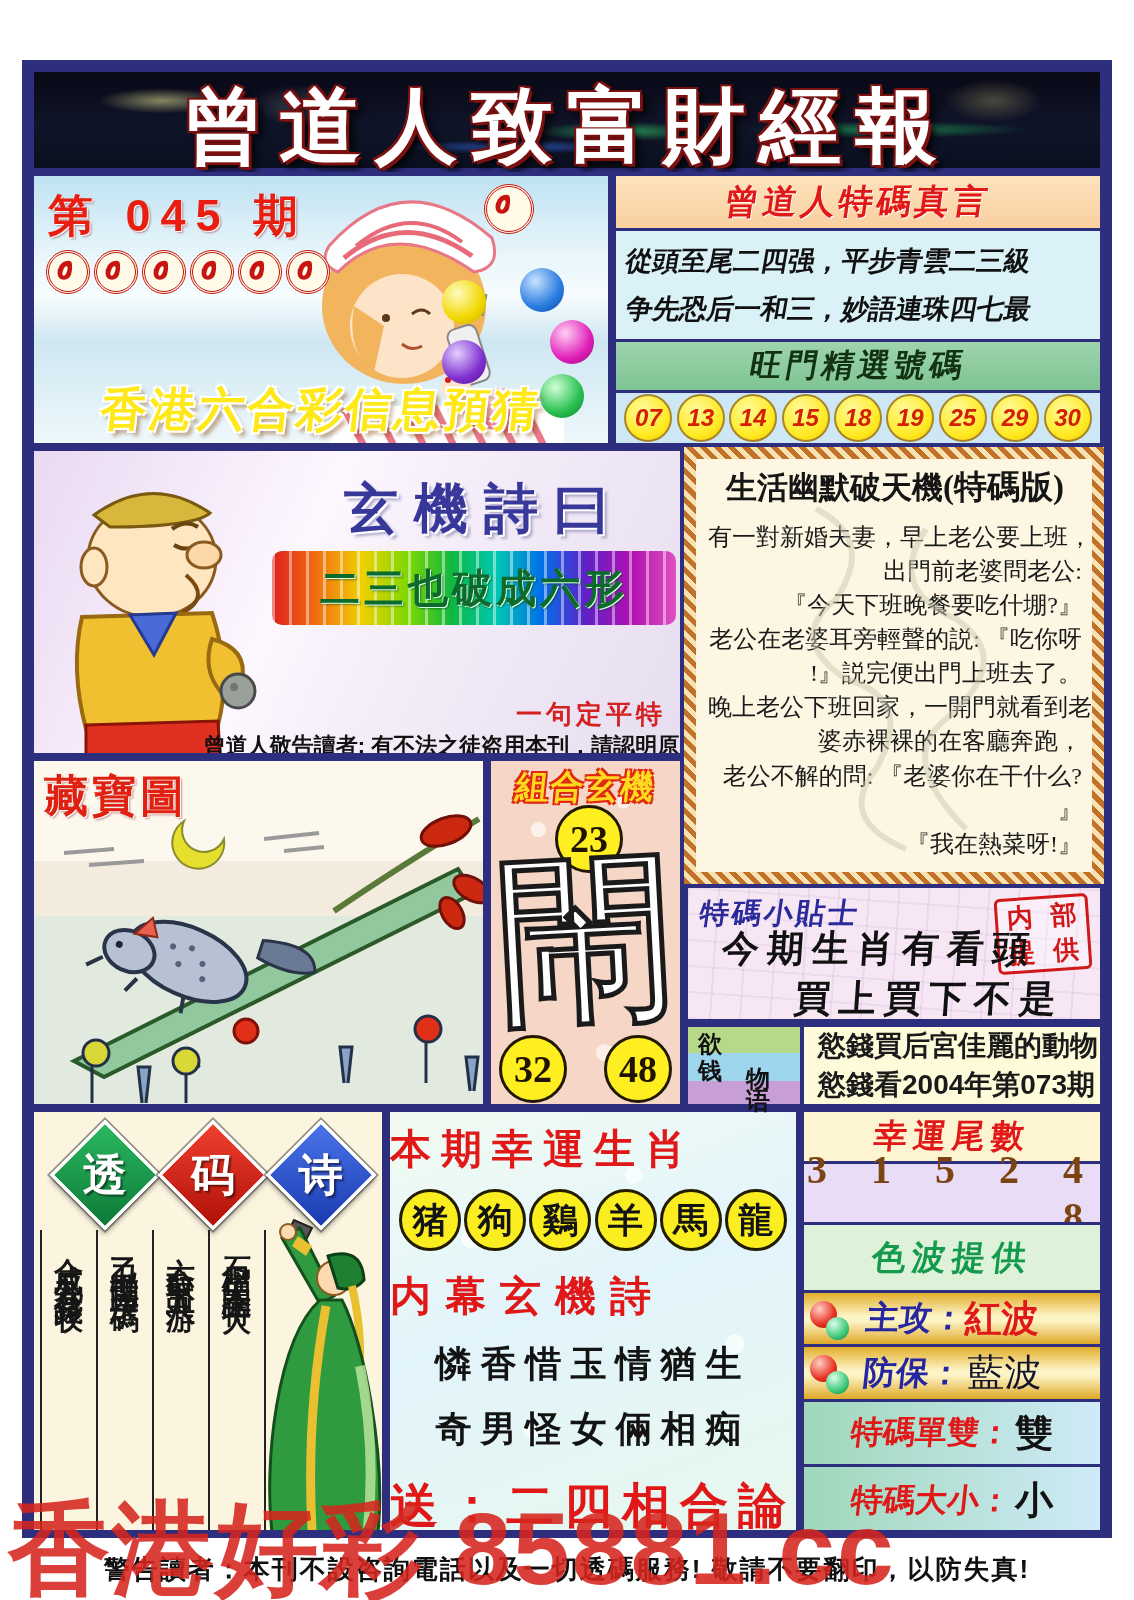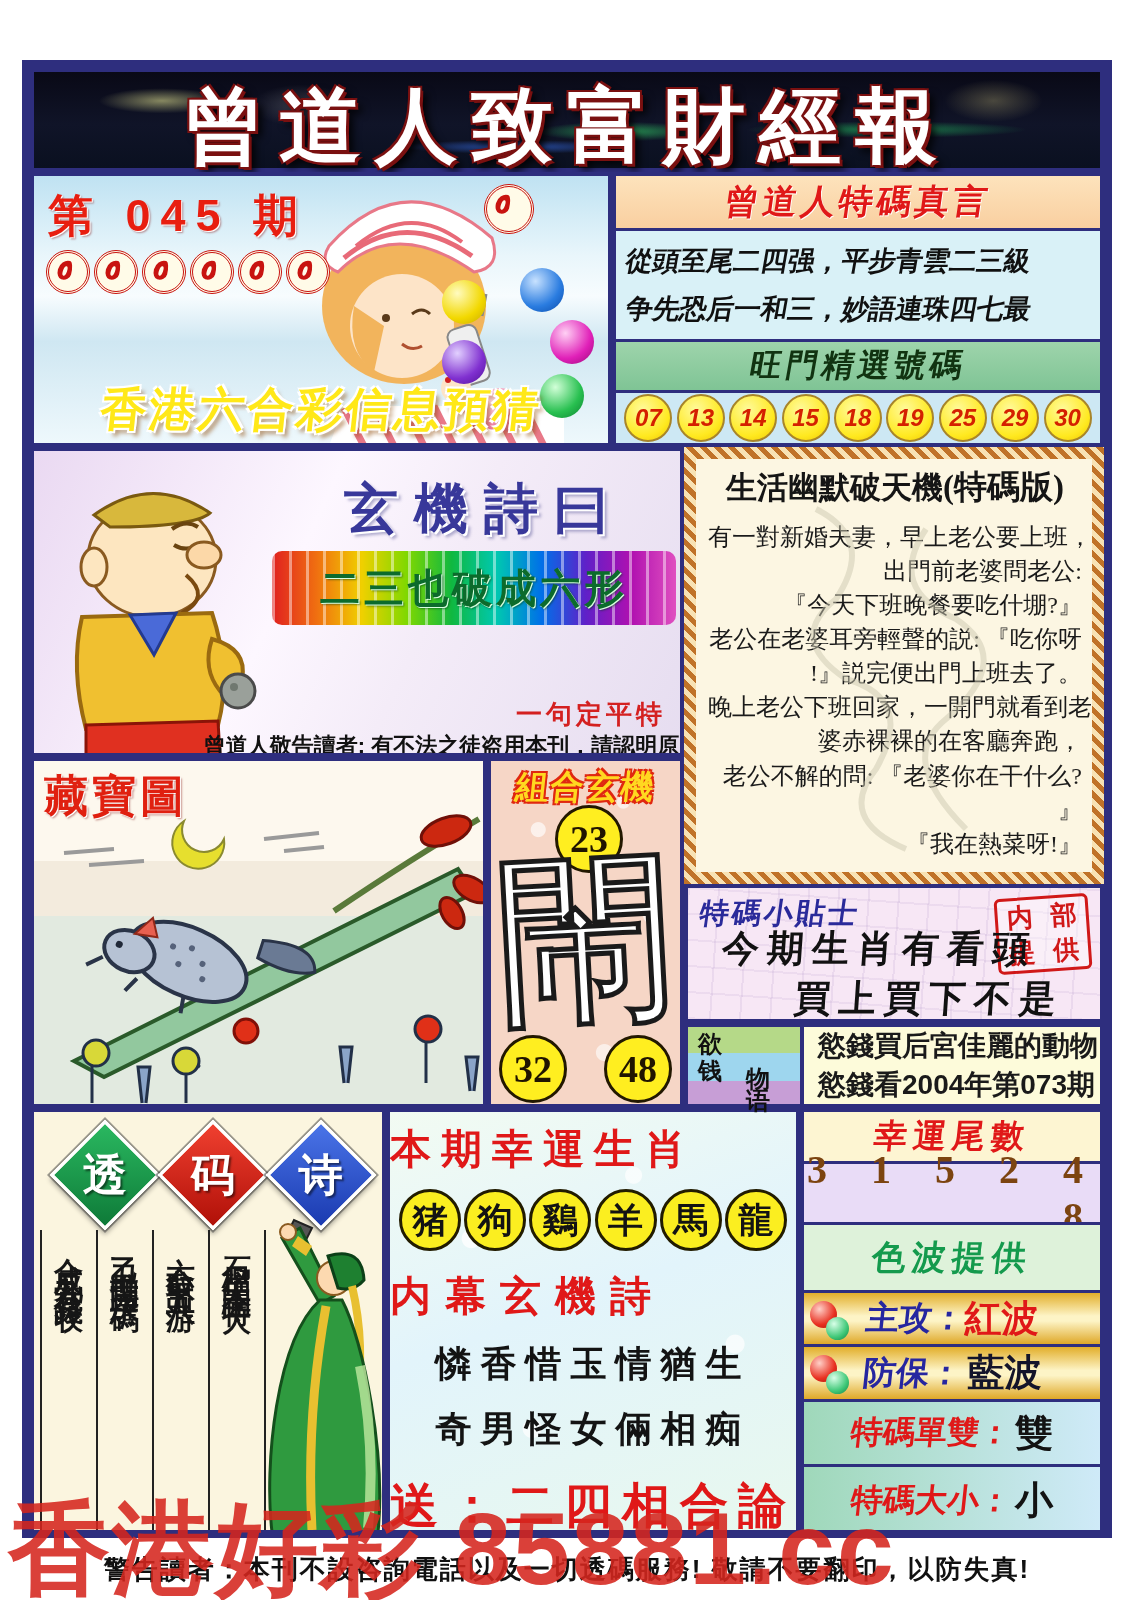--- a/index.html
+++ b/index.html
@@ -175,21 +175,21 @@
   #r-tail .t{font-size:33px;font-weight:900;color:#e01818;letter-spacing:6px;transform:skewX(-6deg);}
   #r-nums{height:58px;background:#e9dcf7;text-align:right;}
   #r-nums .t{font-size:40px;font-weight:900;color:#7c4410;font-family:"Liberation Serif",serif;letter-spacing:17px;}
   #r-wave{height:68px;background:#def2da;}
   #r-wave .t{font-size:34px;font-weight:900;color:#149a4d;letter-spacing:6px;transform:skewX(-6deg);}
   .goldrow{background:linear-gradient(180deg,#e2ae2a 0%,#fdf4c6 45%,#fdf4c6 55%,#dfa828 100%);}
   #r-main{height:54px;}
   #r-guard{height:54px;}
   .lblnavy{font-size:33px;font-weight:900;color:#2626a0;transform:skewX(-6deg);}
   .valred{font-size:37px;font-weight:900;color:#e01818;margin-left:0;}
-  .valdark{font-size:37px;font-weight:700;color:#14142a;margin-left:6px;}
+  .valdark{font-size:37px;font-weight:400;color:#14142a;margin-left:6px;}
   .tealrow{background:linear-gradient(90deg,#9fd8ba,#cfeaf8);}
   #r-parity{height:66px;}
   #r-size{height:70px;}
   .lblred{font-size:32px;font-weight:900;color:#e01818;transform:skewX(-6deg);}
   .valblack{font-size:38px;font-weight:900;color:#131313;margin-left:4px;}
   .ballpair{position:absolute;left:6px;top:8px;width:44px;height:40px;}
   .ballpair .b1{position:absolute;left:0;top:0;width:27px;height:27px;border-radius:50%;
     background:radial-gradient(circle at 35% 30%,#ffd0c8,#e83020 60%,#a01008);}
   .ballpair .b2{position:absolute;left:16px;top:16px;width:23px;height:23px;border-radius:50%;
     background:radial-gradient(circle at 35% 30%,#d8ffe8,#40c878 60%,#108040);}

